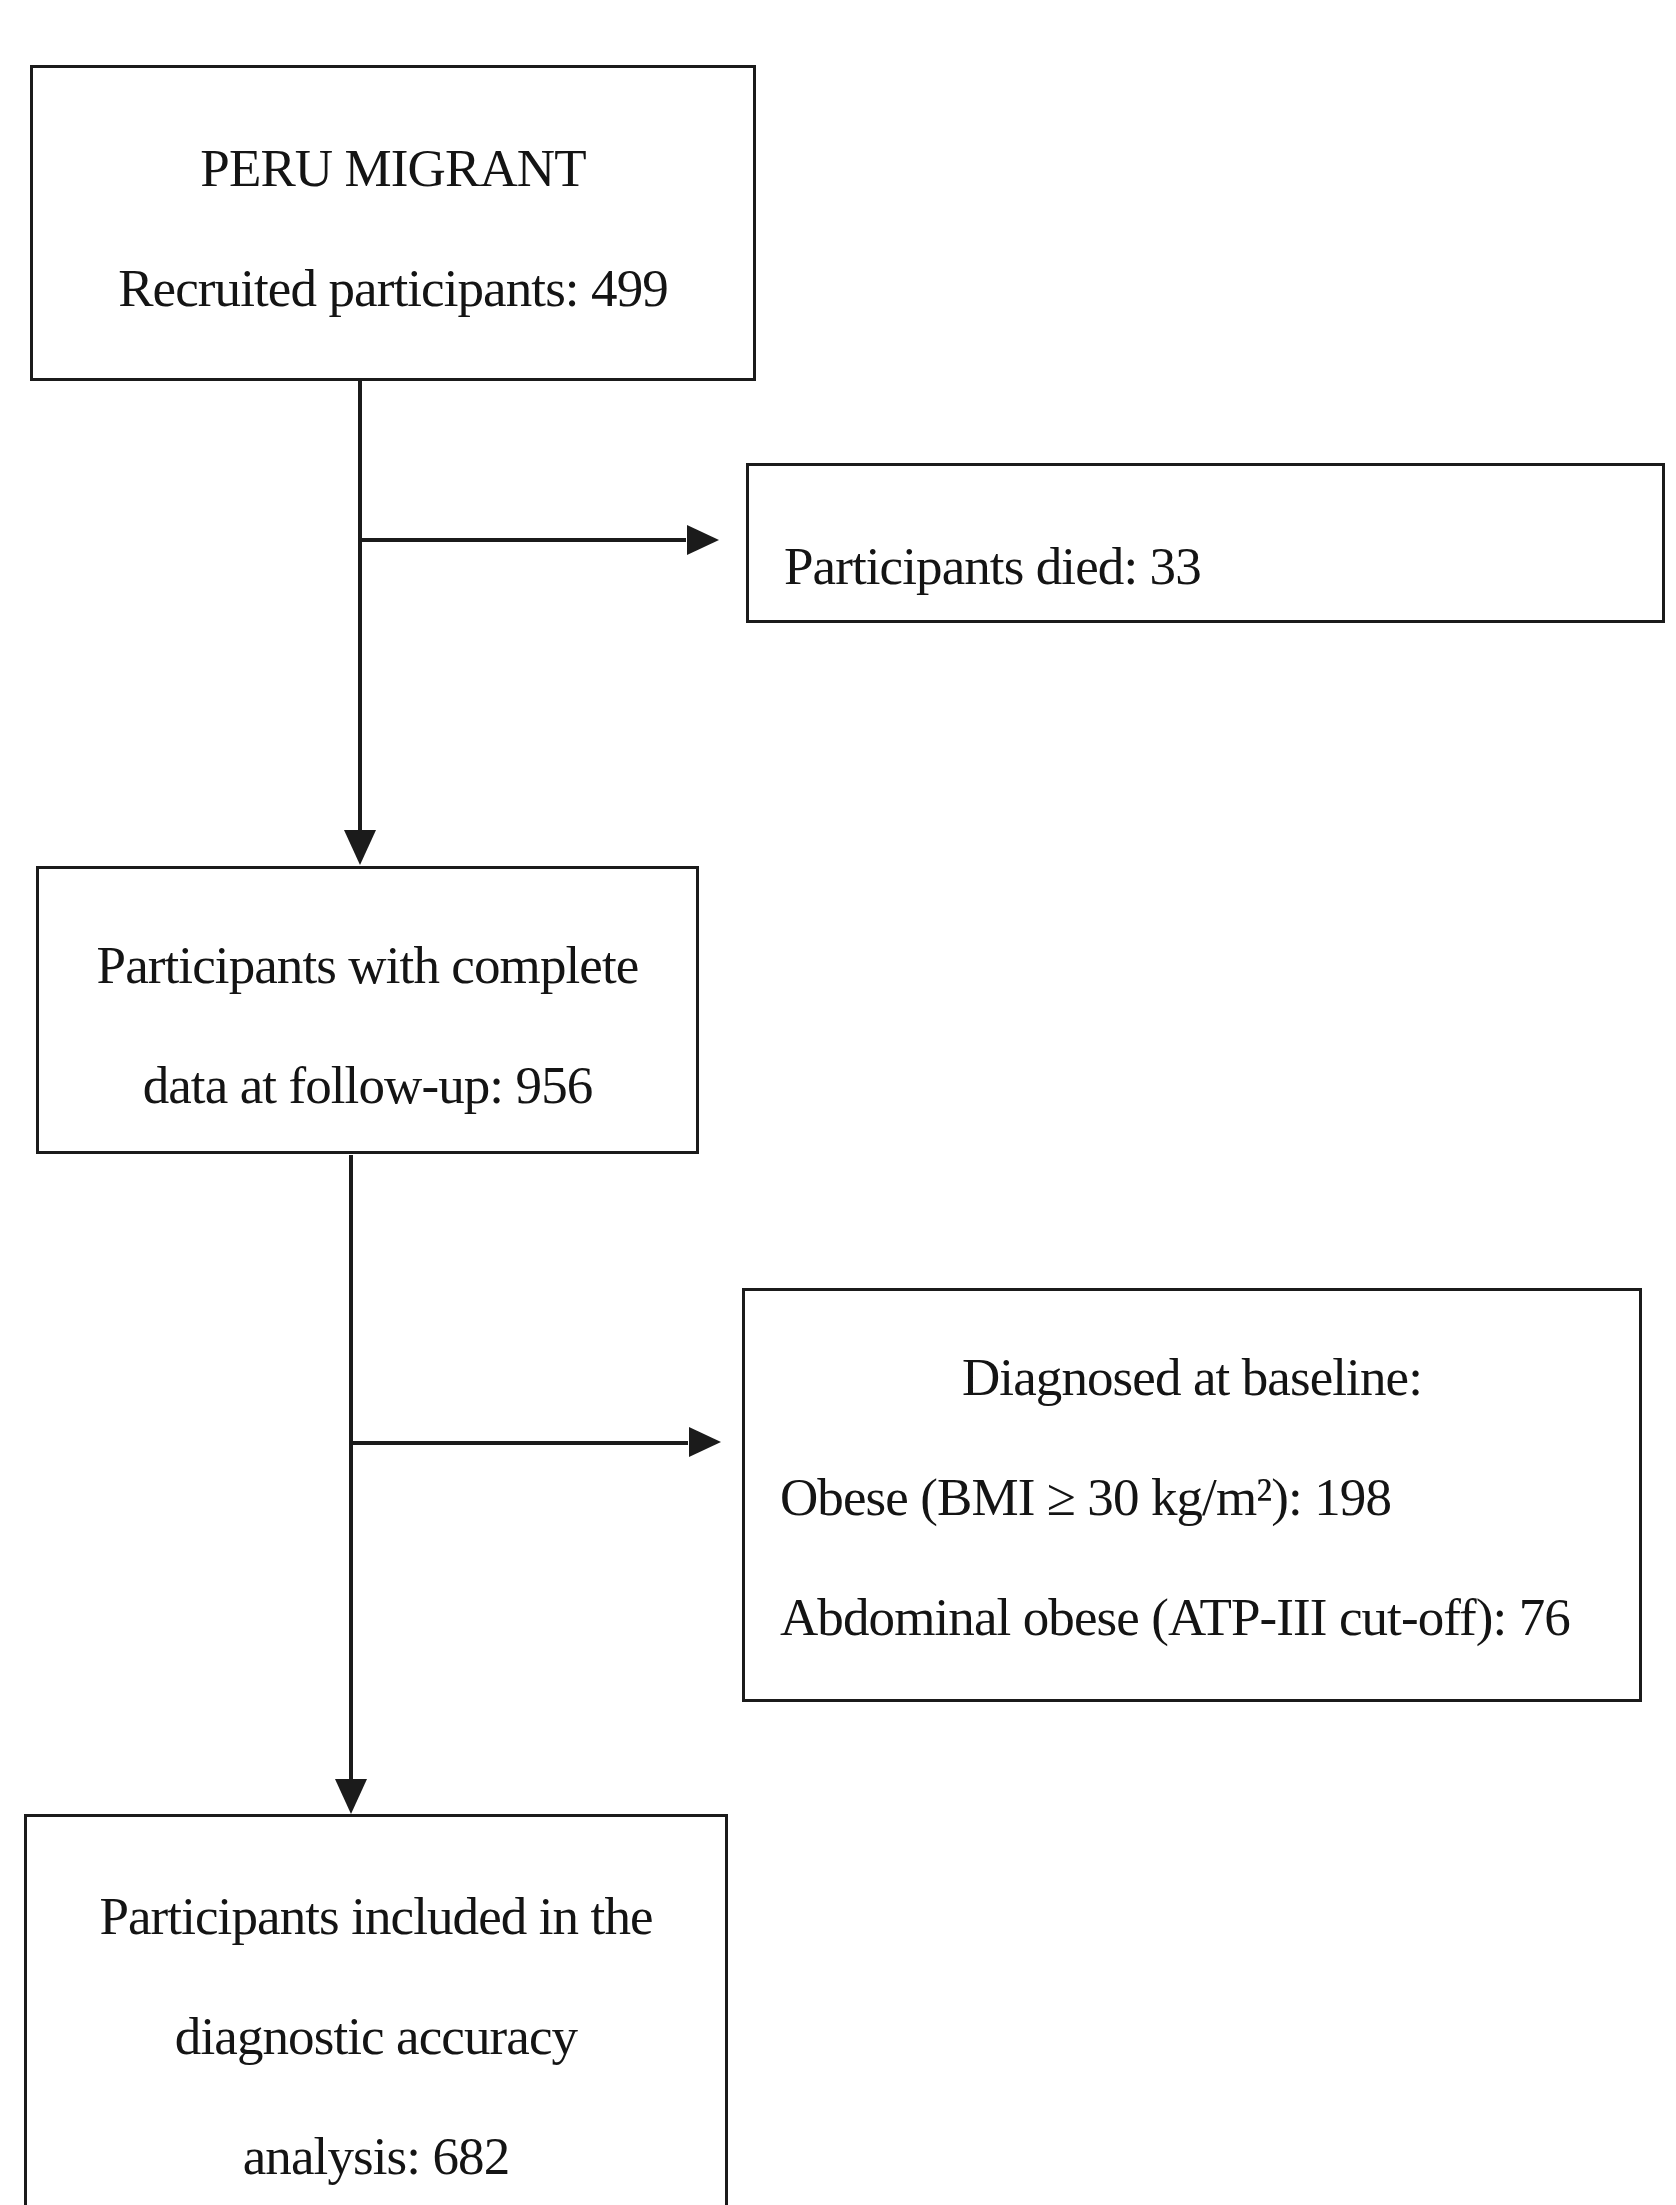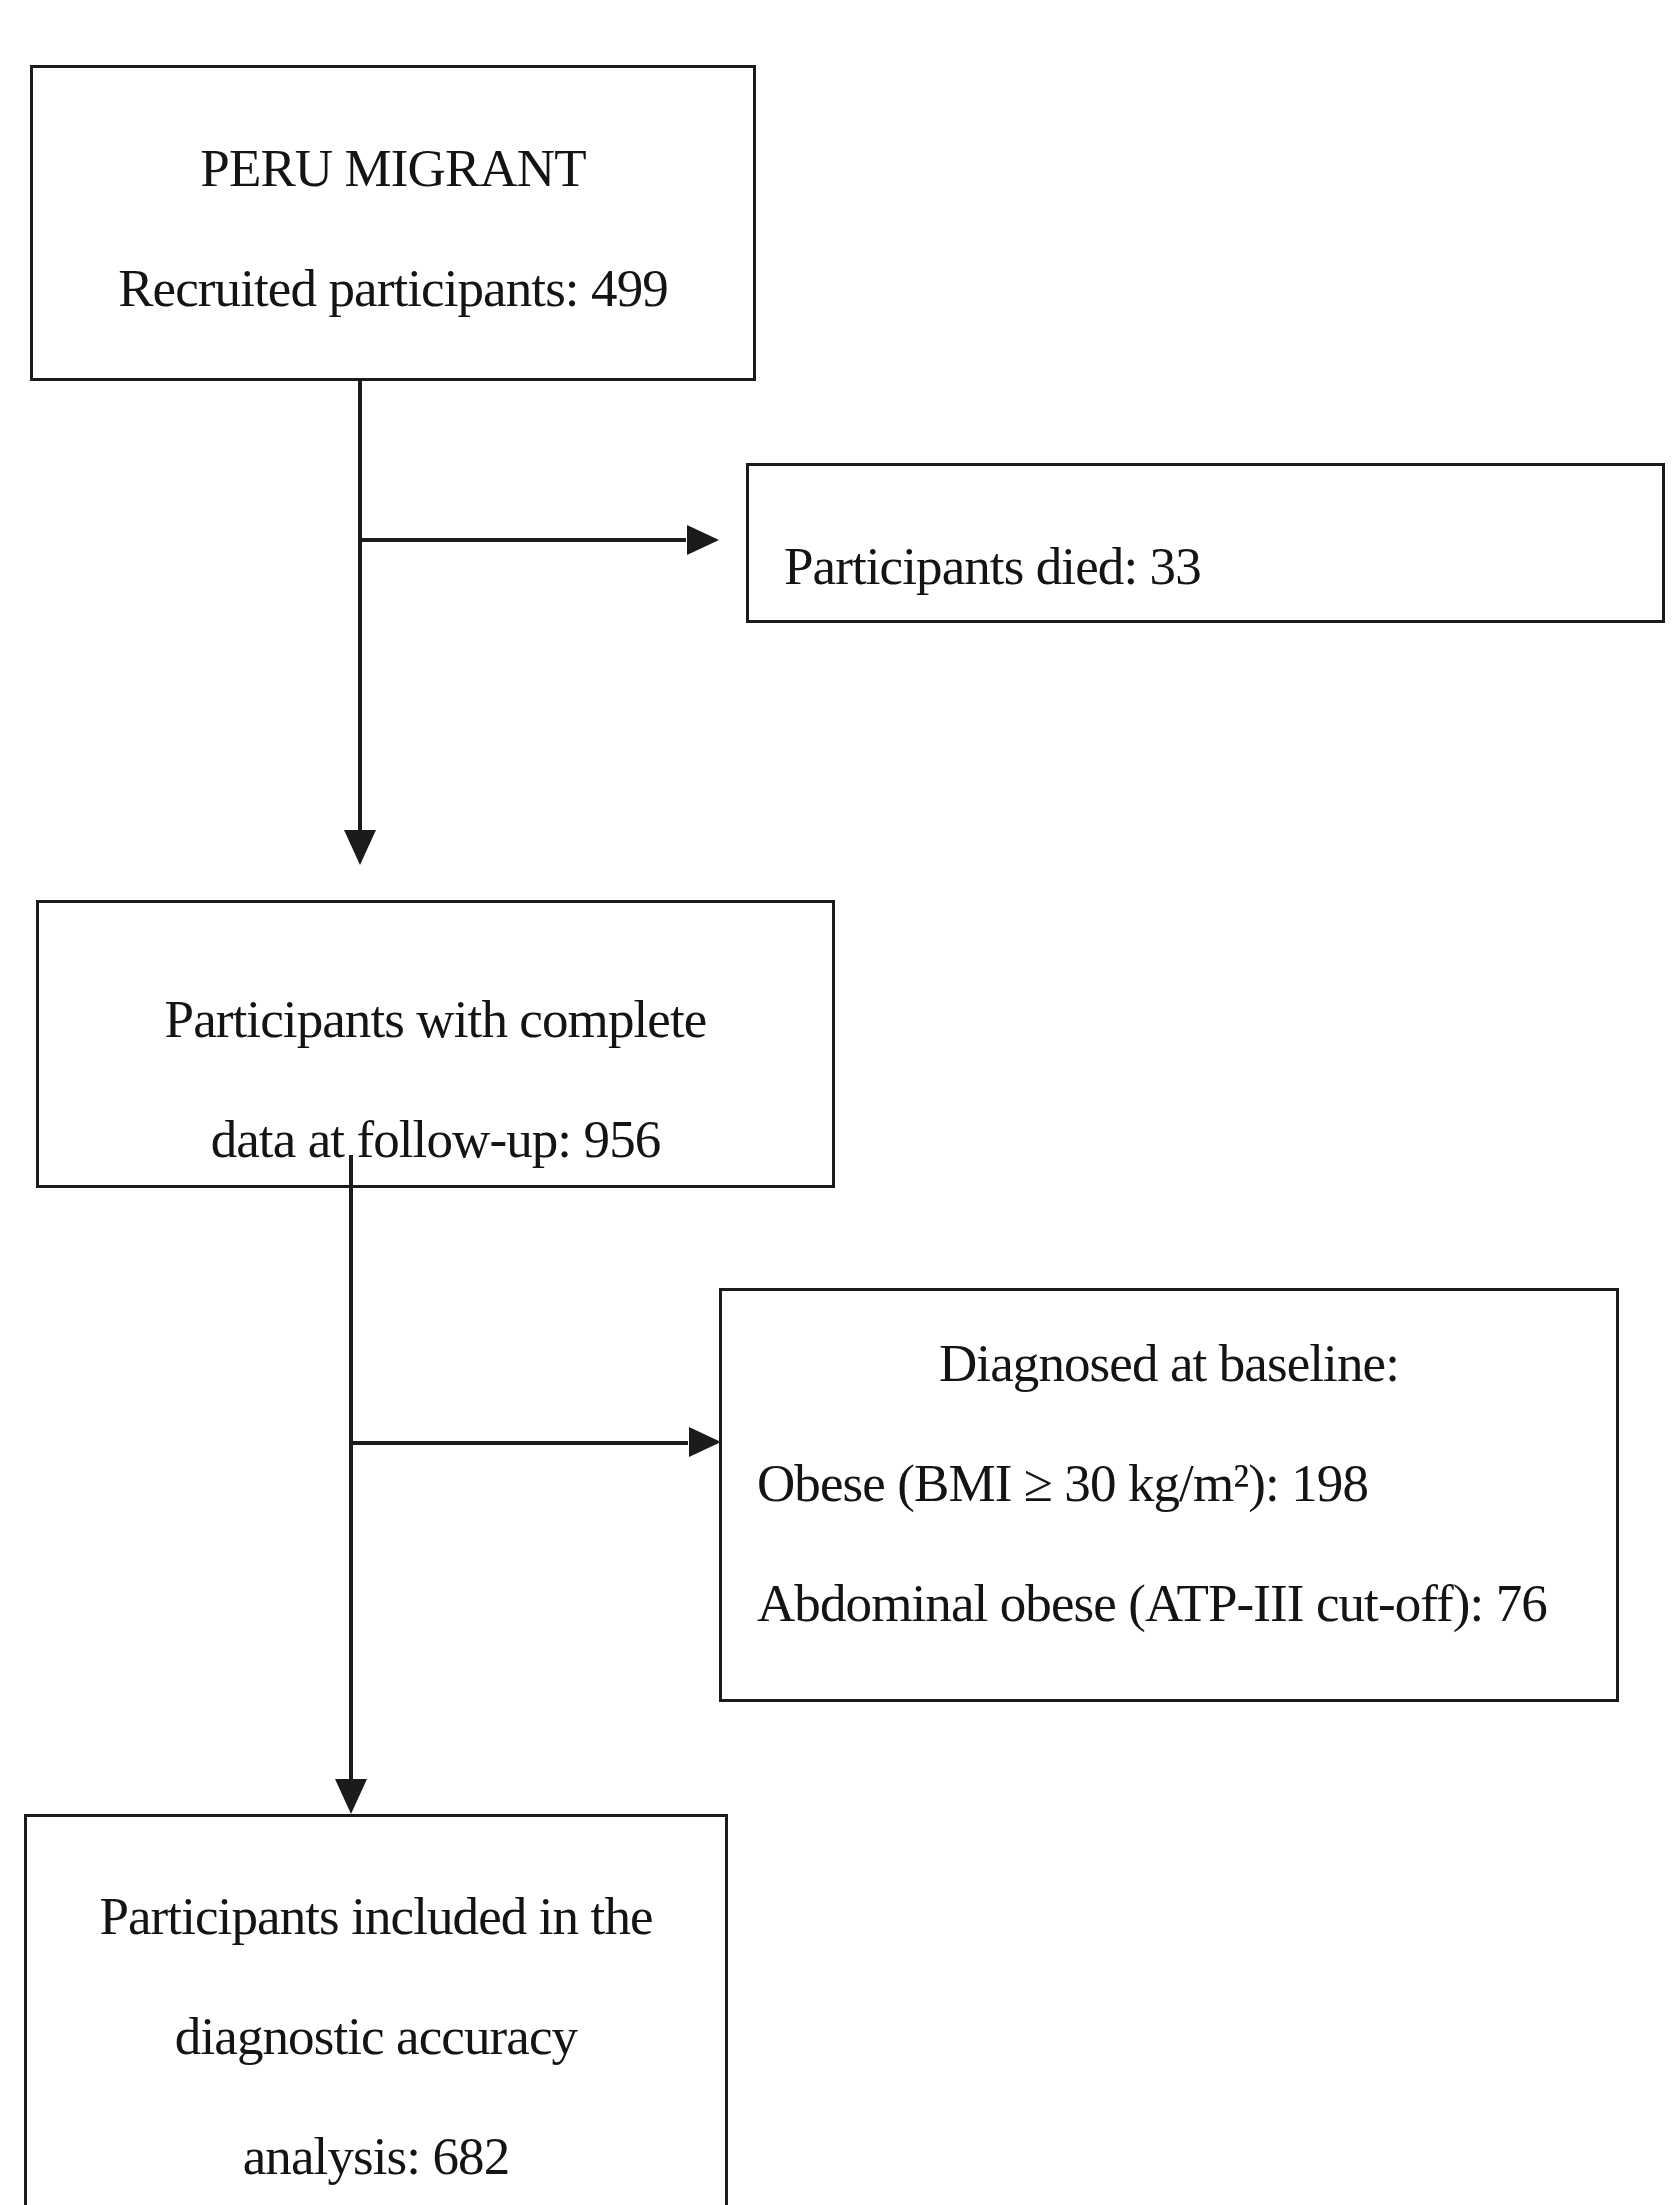--- a/index.html
+++ b/index.html
@@ -31,22 +31,22 @@
     line-height: 120px;
     letter-spacing: -0.9px;
     white-space: nowrap;
   }
   .center { text-align: center; }
   .left   { text-align: left; padding-left: 35px; }
 
   
   .box-recruited { left: 30px;   top: 21px;   width: 726px; height: 316px; padding-top: 40px; }
   .box-died      { left: 746px; top: 419px;  width: 919px; height: 160px; padding-top: 40px; }
-  .box-complete  { left: 36px;   top: 856px; width: 799px; height: 288px; padding-top: 56px; }
-  .box-diagnosed { left: 719px; top: 1244px; width: 900px; height: 414px; padding-top: 12px; }
+  .box-complete  { left: 36px;   top: 822px; width: 663px; height: 288px; padding-top: 36px; }
+  .box-diagnosed { left: 742px; top: 1244px; width: 900px; height: 414px; padding-top: 26px; }
   .box-included  { left: 24px;   top: 1770px; width: 704px; height: 430px; padding-top: 39px; }
 
   
   .shaft {
     position: absolute;
     background: #1b1b1b;
   }
   .shaft-v1 { left: 358px; top: 337px;  width: 3.8px;   height: 450px; }
   .shaft-h1 { left: 358px; top: 494px;  width: 328px; height: 3.8px;   }
   .shaft-v2 { left: 349px; top: 1111px; width: 3.8px;   height: 625px; }

